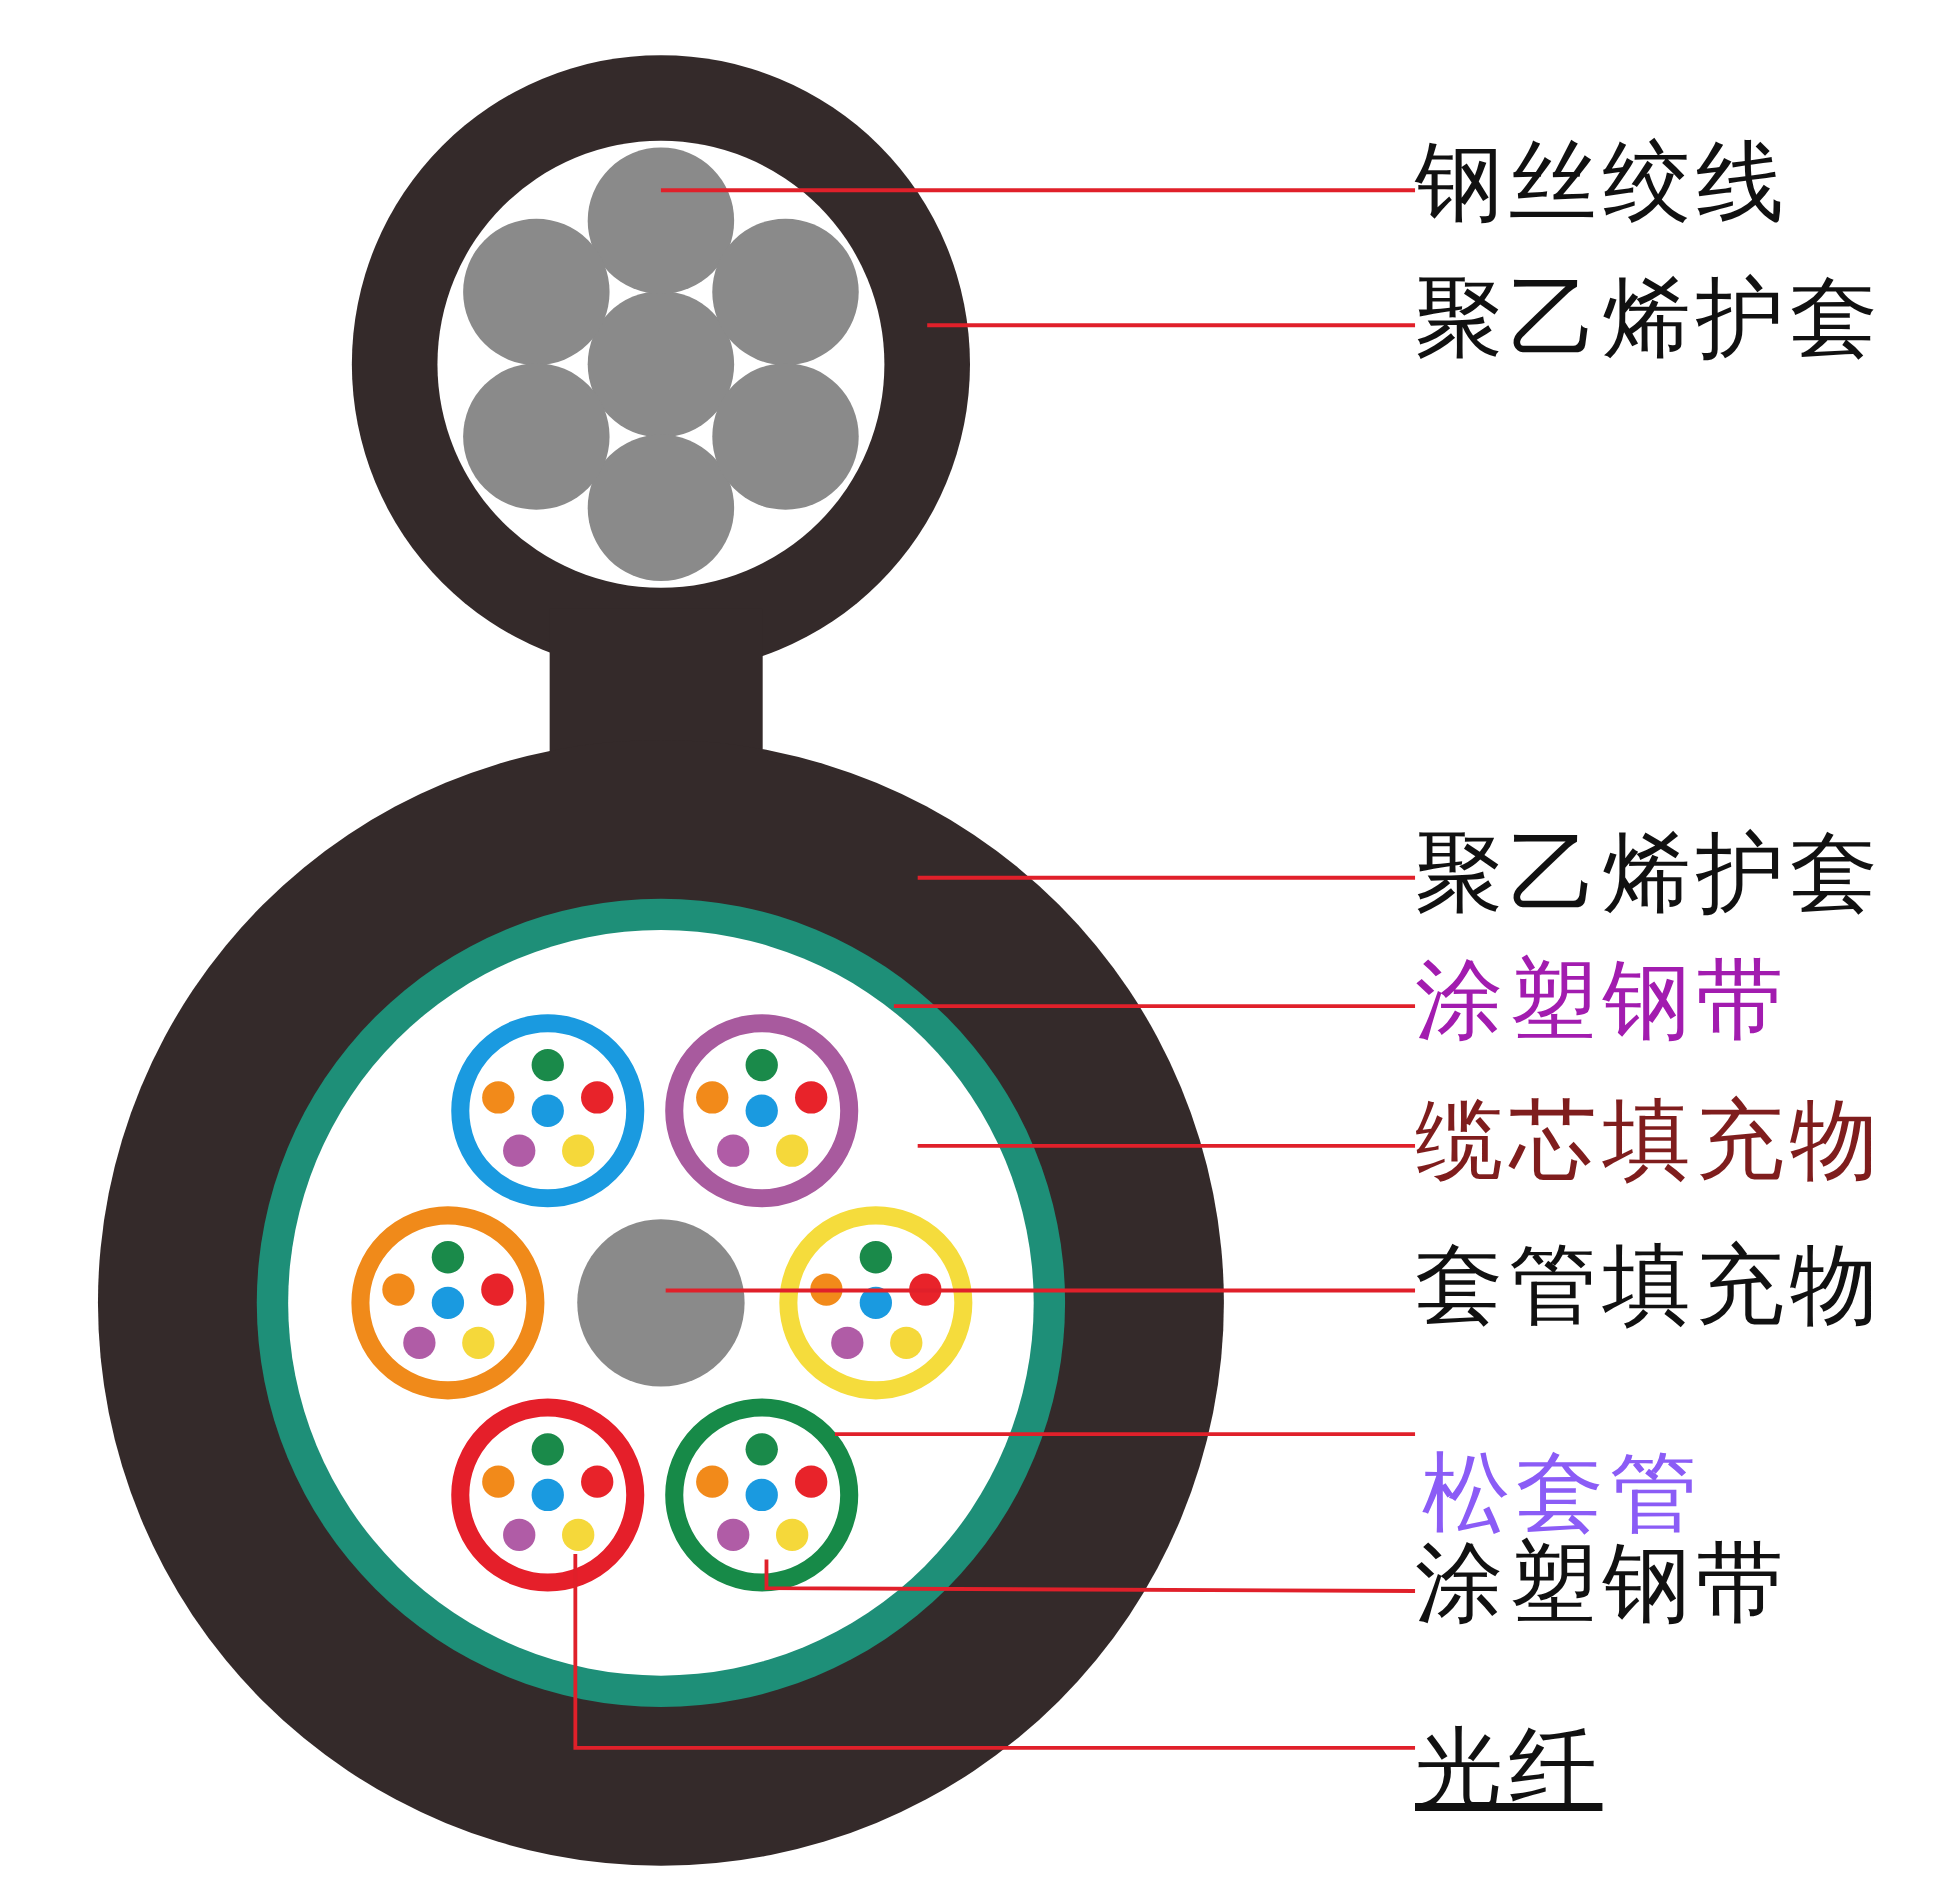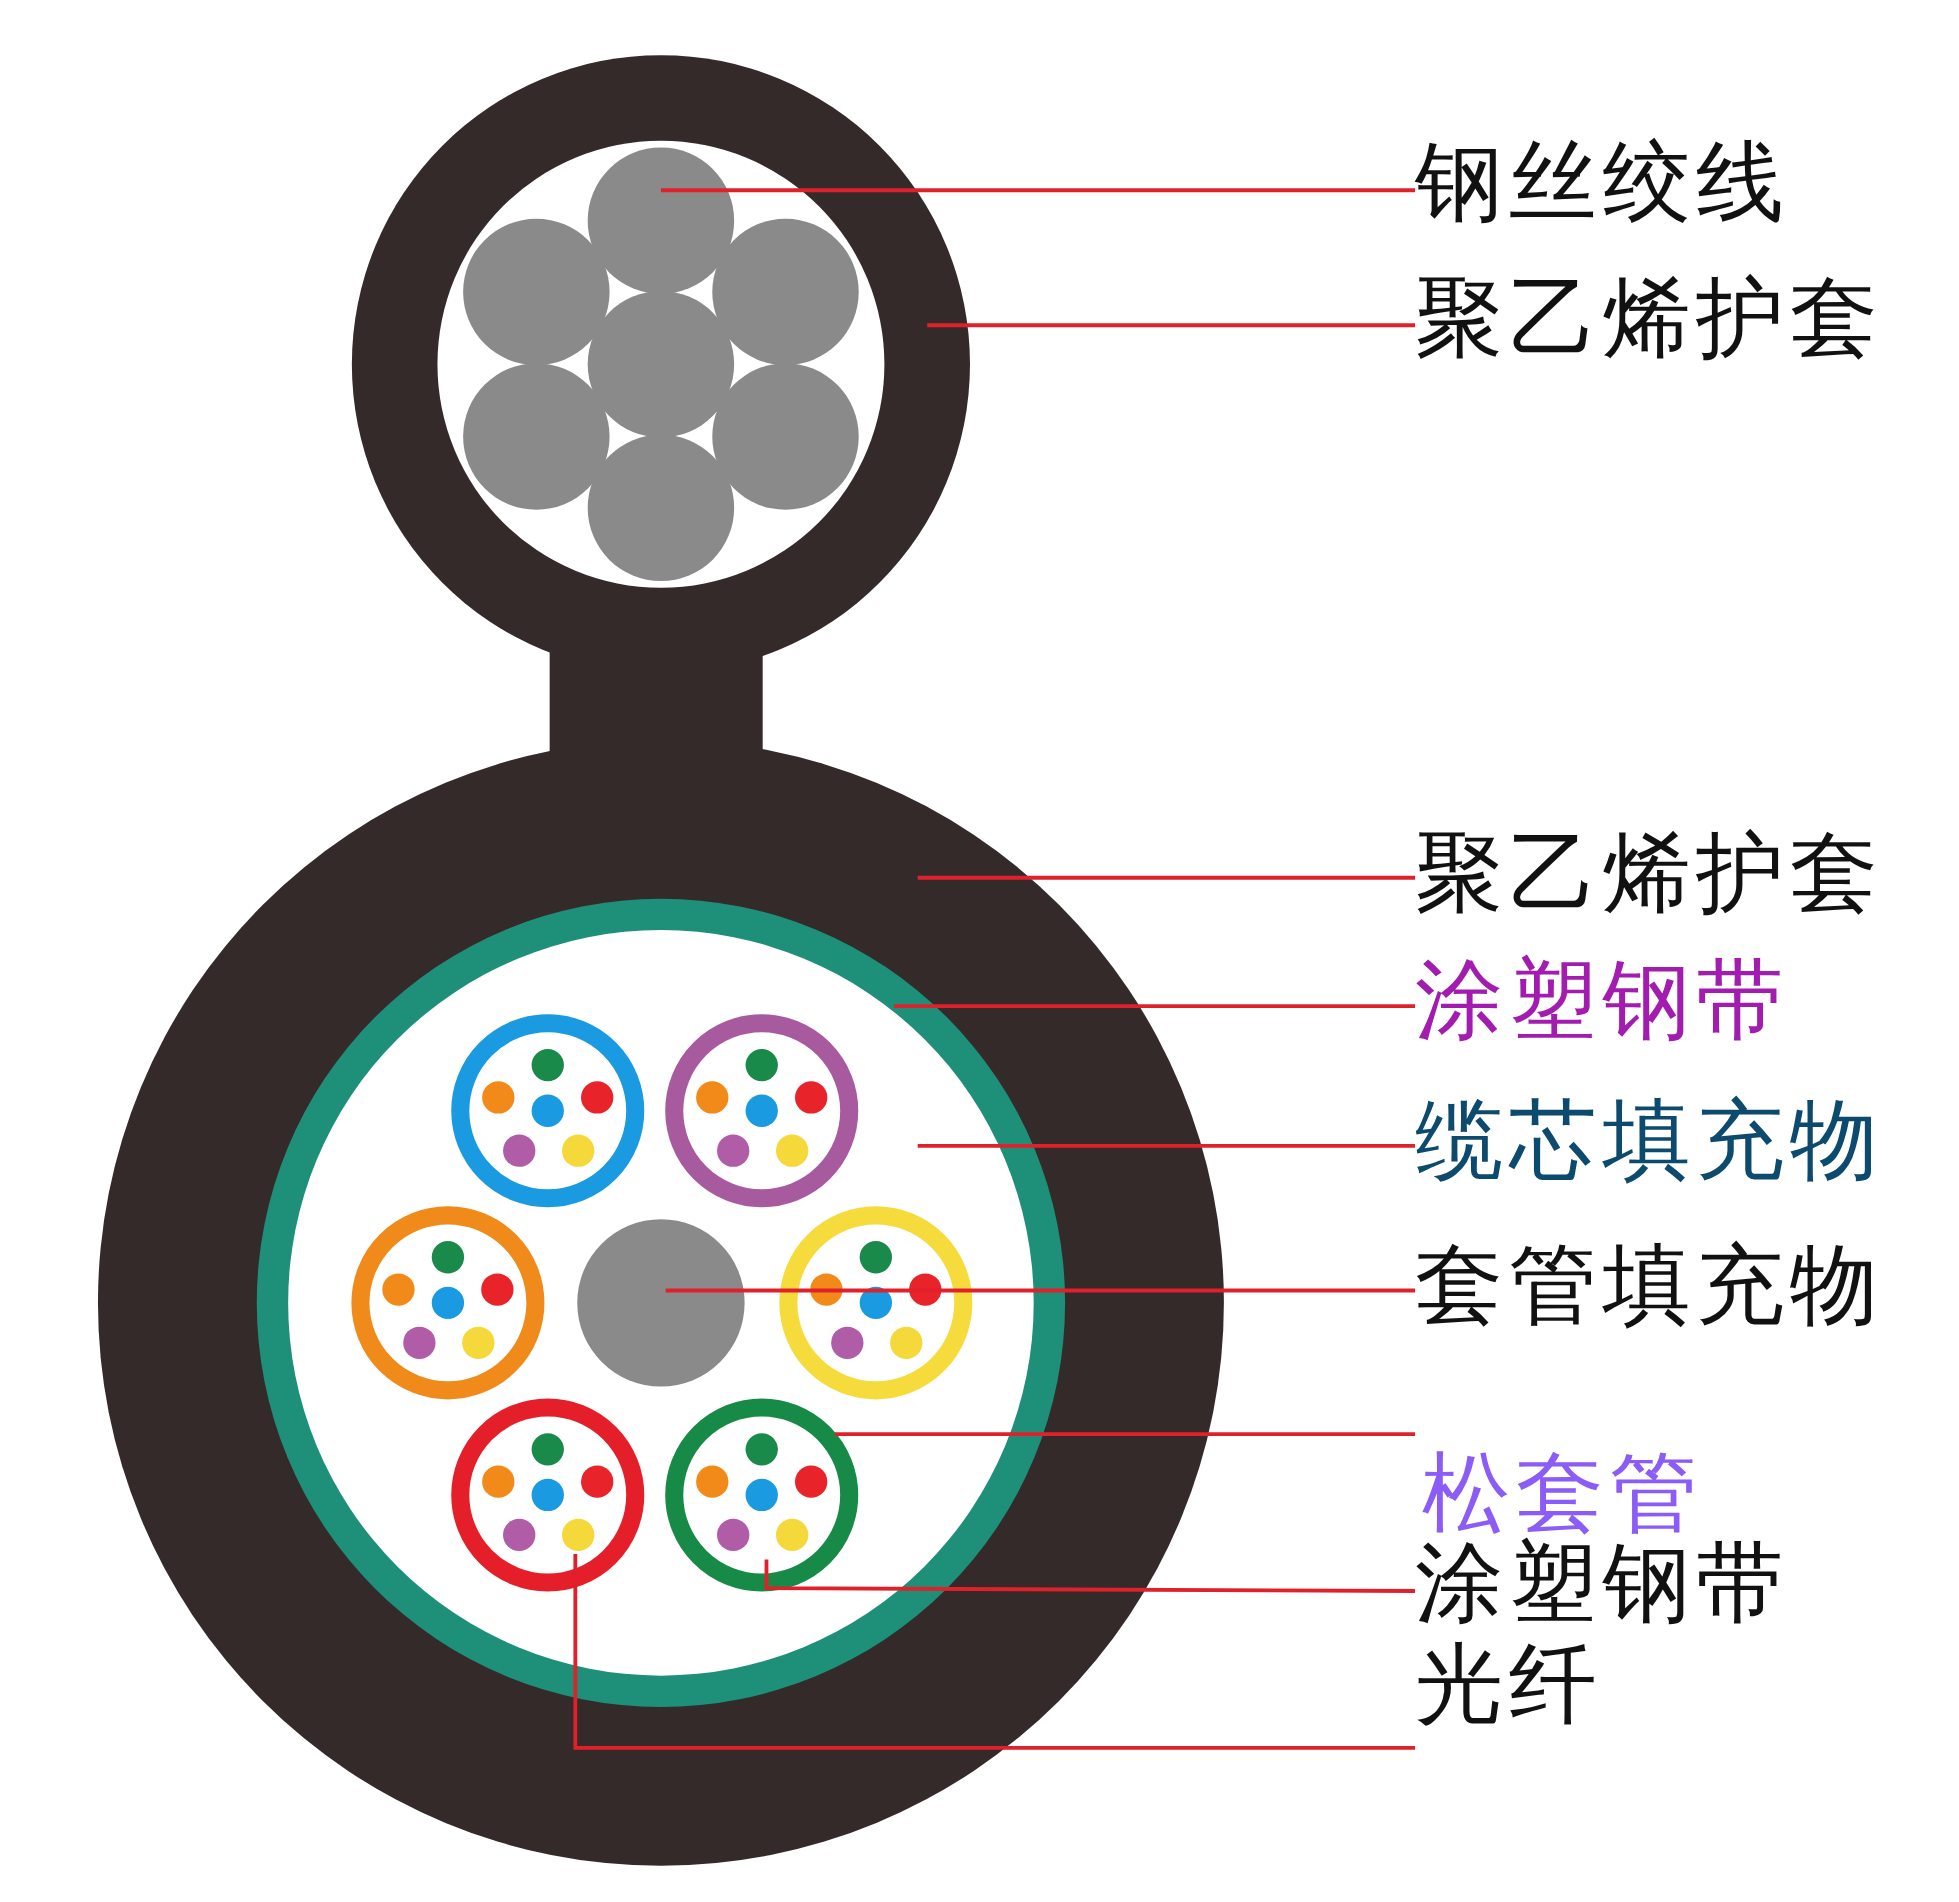--- a/index.html
+++ b/index.html
@@ -80,20 +80,20 @@
         <polyline points="878,1508 1488,1508" fill="none" stroke="#e0202a" stroke-width="4"></polyline>
         <polyline points="806,1640 806,1670 1488,1673" fill="none" stroke="#e0202a" stroke-width="4"></polyline>
         <polyline points="605,1634 605,1838 1488,1838" fill="none" stroke="#e0202a" stroke-width="4"></polyline>
       </g>
   </svg>
   <div id="labels">
     <div class="label" style="top: 138px; color: rgb(17, 17, 17);">钢丝绞线</div>
     <div class="label" style="top: 274px; color: rgb(17, 17, 17);">聚乙烯护套</div>
     <div class="label" style="top: 829px; color: rgb(17, 17, 17);">聚乙烯护套</div>
     <div class="label" style="top: 956px; color: #a21caf;">涂塑钢带</div>
-    <div class="label" style="top: 1096px; color: #0c4a6e;">缆芯填充物</div>
+    <div class="label" style="top: 1096px; color: #7f1d1d;">缆芯填充物</div>
     <div class="label" style="top: 1241px; color: rgb(17, 17, 17);">套管填充物</div>
     <div class="label" style="top: 1449px; color: #8b5cf6; margin-left: 7px;">松套管</div>
     <div class="label" style="top: 1539px; color: rgb(17, 17, 17);">涂塑钢带</div>
-    <div class="label" style="top: 1640px; color: rgb(17, 17, 17);">光纤</div>
+    <div class="label" style="top: 1724px; color: rgb(17, 17, 17); text-decoration: underline;">光纤</div>
   </div>
 </div>
 
 
 </body></html>

